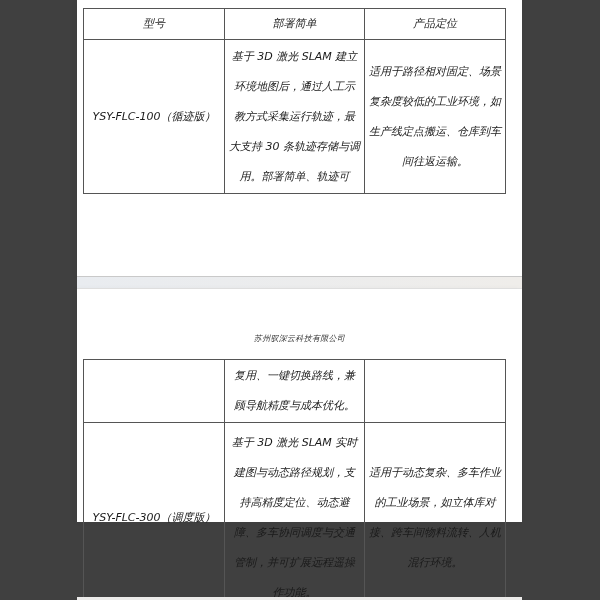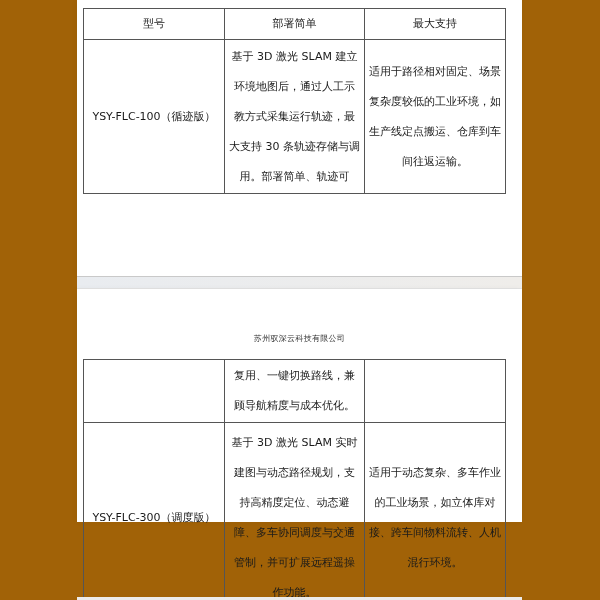--- a/index.html
+++ b/index.html
@@ -9,21 +9,22 @@
       height: 600px;
       overflow: hidden;
       background: #ffffff;
       font-family: "DejaVu Sans", "Liberation Sans", sans-serif;
       color: #1a1a1a;
     }
     .viewport {
       position: relative;
       width: 600px;
       height: 600px;
-      background: #a16207;
+      background: #404040;
+      font-style: italic;
     }
     .page {
       position: absolute;
       left: 77px;
       width: 445px;
       background: #ffffff;
       box-shadow: -1px 0 6px rgba(0,0,0,0.04);
     }
     .page-1 { top: 0; height: 276px; }
     .page-2 { top: 289px; height: 233px; }
@@ -108,21 +109,21 @@
     <table class="spec t1">
       <colgroup>
           <col class="c1">
           <col class="c2">
           <col class="c3">
         </colgroup>
       <tbody>
           <tr>
         <th>型号</th>
         <th>部署简单</th>
-        <th>最大支持</th>
+        <th>产品定位</th>
       </tr>
       <tr class="r1">
         <td>YSY-FLC-100（循迹版）</td>
         <td class="cell-desc">基于 3D 激光 SLAM 建立环境地图后，通过人工示教方式采集运行轨迹，最大支持 30 条轨迹存储与调用。部署简单、轨迹可</td>
         <td class="cell-scene">适用于路径相对固定、场景复杂度较低的工业环境，如生产线定点搬运、仓库到车间往返运输。</td>
       </tr>
     </tbody>
       </table>
   </div>
 

